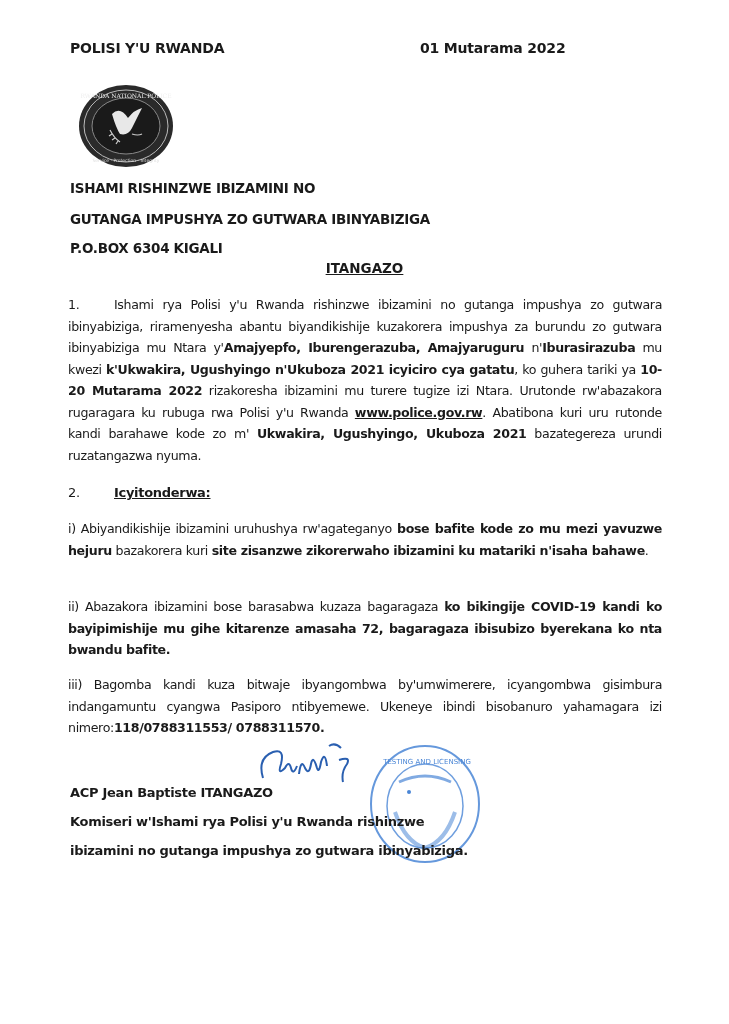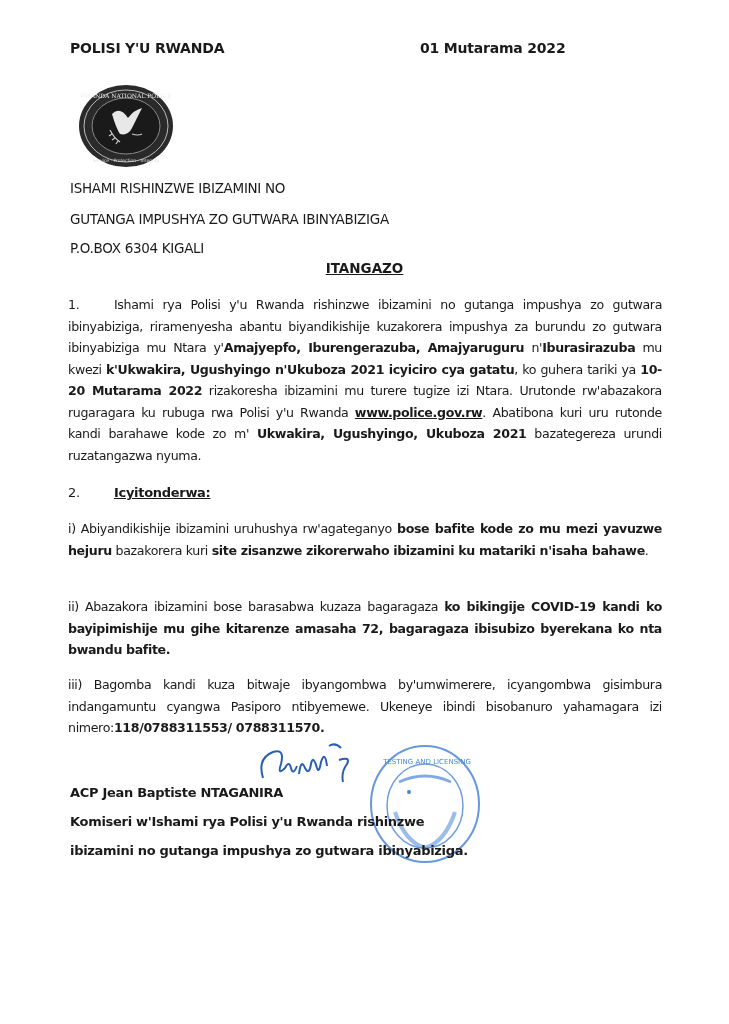--- a/index.html
+++ b/index.html
@@ -5,21 +5,21 @@
     html, body { margin: 0; padding: 0; }
     body {
       width: 729px; height: 1024px; background: #ffffff; position: relative; overflow: hidden;
       font-family: "DejaVu Sans", "Liberation Sans", sans-serif; color: #1a1a1a;
     }
     .page { position: absolute; left: 0; top: 0; width: 674px; height: 1024px; background: #fff; }
     .hdr { position: absolute; top: 40px; font-weight: bold; font-size: 14px; letter-spacing: -0.2px; }
     .hdr-left { left: 70px; }
     .hdr-right { left: 420px; }
     .logo { position: absolute; left: 76px; top: 84px; width: 100px; height: 84px; }
-    .office { position: absolute; left: 70px; font-weight: normal; font-size: 13.5px; letter-spacing: -0.3px; }
+    .office { position: absolute; left: 70px; font-weight: bold; font-size: 13.5px; letter-spacing: -0.3px; }
     .title { position: absolute; left: 0; width: 729px; top: 260px; text-align: center; font-weight: bold; font-size: 13.5px; }
     .title span { text-decoration: underline; }
     .para { position: absolute; left: 68px; width: 594px; font-size: 12.6px; line-height: 21.5px; text-align: justify; letter-spacing: -0.35px; word-spacing: 0px; }
     .para b { font-weight: bold; margin-top: 31px; }
     .num { display: inline-block; width: 46px; }
     .link { font-weight: bold; text-decoration: underline; }
     .sec2 { position: absolute; left: 68px; top: 485px; font-size: 13px; letter-spacing: -0.3px; }
     .sec2 .num { width: 46px; }
     .sec2 b { text-decoration: underline; }
     .sig-name { position: absolute; left: 70px; font-weight: bold; font-size: 13px; letter-spacing: -0.3px; }
@@ -83,17 +83,17 @@
     <svg width="118" height="122" viewBox="0 0 118 122">
       <ellipse cx="60" cy="62" rx="54" ry="58" fill="none" stroke="#4a86d6" stroke-width="2" opacity="0.85"></ellipse>
       <ellipse cx="60" cy="64" rx="38" ry="42" fill="none" stroke="#4a86d6" stroke-width="1.5" opacity="0.8"></ellipse>
       <path d="M34 40 q26 -12 52 0" stroke="#4a86d6" stroke-width="3" fill="none" opacity="0.7"></path>
       <path d="M30 70 q10 30 30 36 q20 -6 30 -36" stroke="#4a86d6" stroke-width="4" fill="none" opacity="0.55"></path>
       <circle cx="44" cy="50" r="2" fill="#4a86d6"></circle>
       <text x="62" y="22" font-size="7" fill="#4a86d6" text-anchor="middle" font-family="DejaVu Sans, sans-serif">TESTING AND LICENSING</text>
     </svg>
   </div>
 
-  <div class="sig-name" style="top:785px">ACP Jean Baptiste NTAGANIRA</div>
+  <div class="sig-name" style="top:785px">ACP Jean Baptiste ITANGAZO</div>
   <div class="sig-name" style="top:843px">ibizamini no gutanga impushya zo gutwara ibinyabiziga.</div>
   <div class="sig-name" style="top:814px">Komiseri w'Ishami rya Polisi y'u Rwanda rishinzwe</div>
 
 </div>
 
 </body></html>

